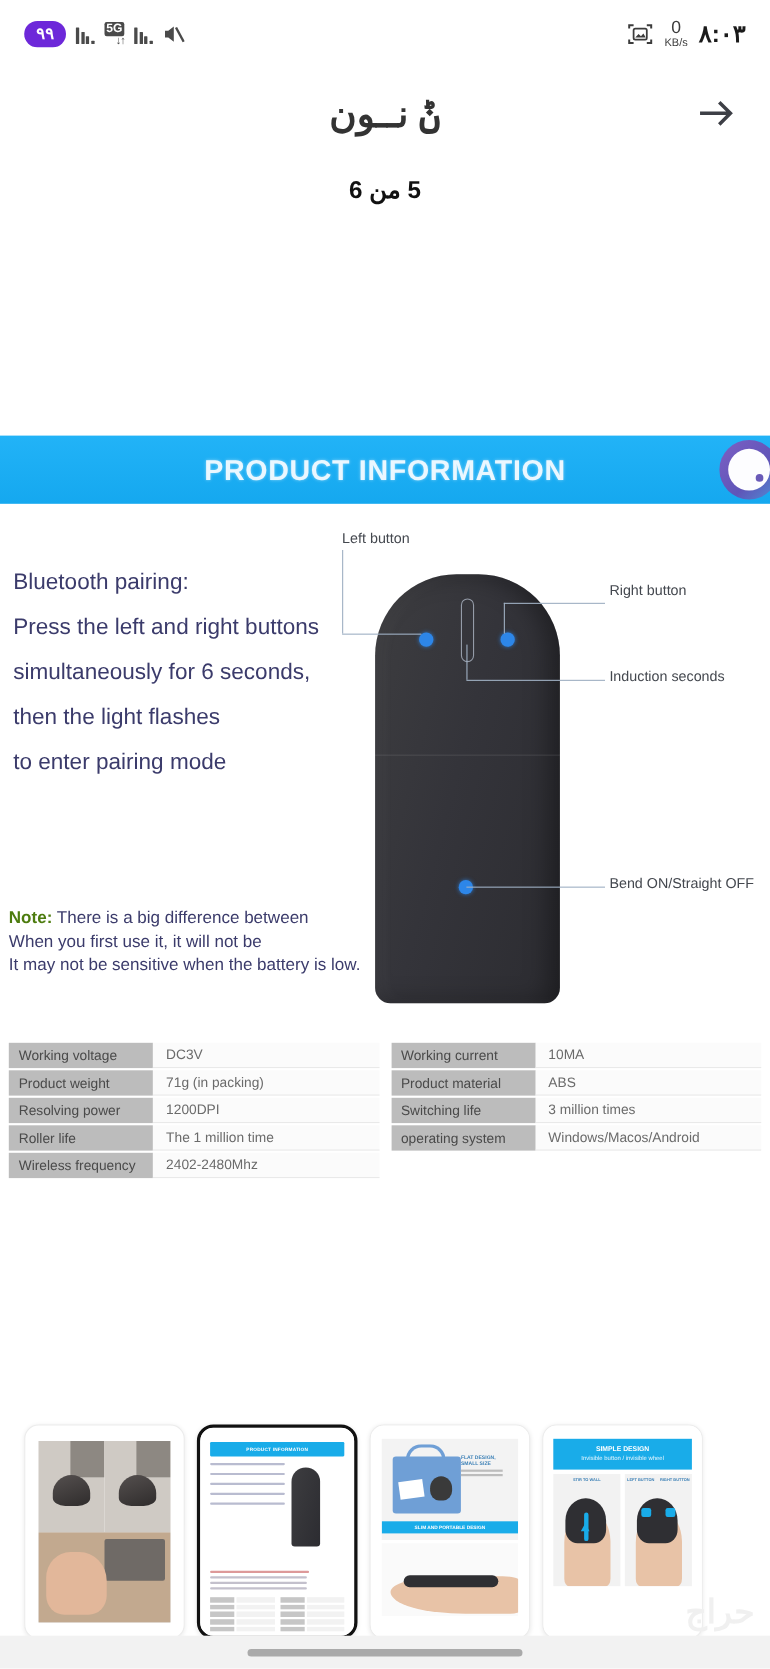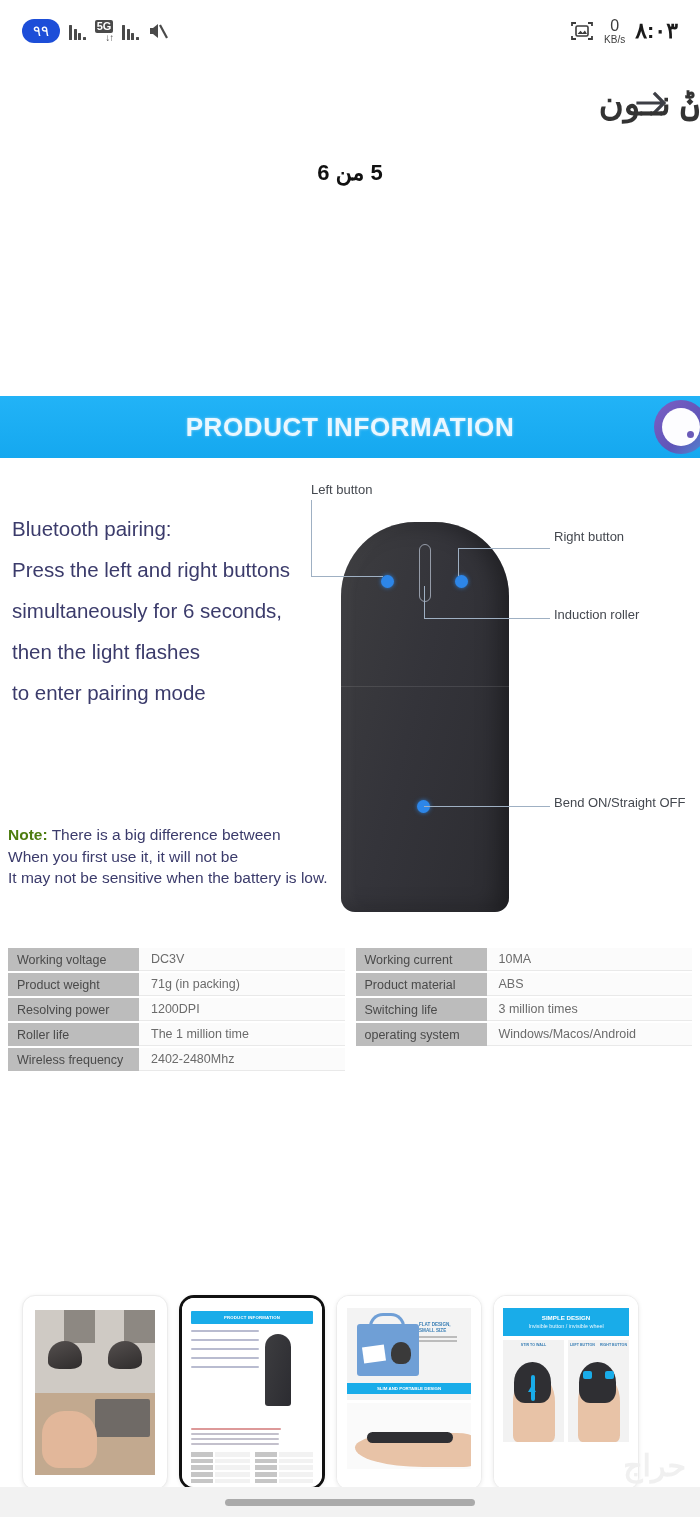--- a/index.html
+++ b/index.html
@@ -10,22 +10,22 @@
   }
 
   
   .statusbar{
     height:62px; width:100%; display:flex; align-items:center;
     padding:0 22px; position:relative; background:#fff;
   }
   .sb-left{display:flex; align-items:center; gap:9px;}
   .sb-right{display:flex; align-items:center; gap:10px; margin-left:auto;}
   .batt-pill{
-    background:#1d4ed8; color:#fff; border-radius:14px;
-    font-size:15px; font-weight:400; padding:4px 11px 5px;
+    background:#6d28d9; color:#fff; border-radius:14px;
+    font-size:15px; font-weight:700; padding:4px 11px 5px;
     letter-spacing:.5px; line-height:1;
   }
   .bars{display:flex; align-items:flex-end; gap:1.5px; height:18px;}
   .bars i{display:block; width:3px; background:#4a4a4a; border-radius:.5px;}
   .bars i:nth-child(1){height:15px;}
   .bars i:nth-child(2){height:11px;}
   .bars i:nth-child(3){height:7px;}
   .bars i:nth-child(4){height:3px;}
   .fiveg{display:flex; flex-direction:column; align-items:flex-end; line-height:1;}
   .fiveg .tag{
@@ -40,21 +40,21 @@
   .netspeed .unit{font-size:10px; color:#3c3c3c; margin-top:1px;}
   .clock{font-size:22px; font-weight:700; color:#1a1a1a; letter-spacing:.5px;}
   .scanicon{width:24px;height:22px;position:relative;}
 
   
   .header{
     height:82px; display:flex; align-items:center;
     padding:0 26px; position:relative;
   }
   .header .title{
-    position:absolute; left:0; right:0; text-align:right;
+    position:absolute; left:0; right:0; text-align:center;
     font-size:34px; font-weight:700; color:#333; direction:rtl;
   }
   .backarrow{
     margin-left:auto; width:44px; height:44px;
     display:flex; align-items:center; justify-content:center; cursor:pointer;
   }
   .counter{
     text-align:center; font-size:22px; font-weight:700; color:#111;
     direction:rtl; margin-top:16px;
   }
@@ -350,21 +350,21 @@
   <div class="leader" style="left:311px; top:104px; width:1px; height:76px;"></div>
   <div class="leader" style="left:311px; top:180px; width:72px; height:1px;"></div>
   <div class="calloutlabel" style="left:311px; top:86px;">Left button</div>
 
   <div class="leader" style="left:458px; top:152px; width:1px; height:28px;"></div>
   <div class="leader" style="left:458px; top:152px; width:92px; height:1px;"></div>
   <div class="calloutlabel" style="left:554px; top:133px;">Right button</div>
 
   <div class="leader" style="left:424px; top:190px; width:1px; height:32px;"></div>
   <div class="leader" style="left:424px; top:222px; width:126px; height:1px;"></div>
-  <div class="calloutlabel" style="left:554px; top:211px;">Induction roller</div>
+  <div class="calloutlabel" style="left:554px; top:211px;">Induction seconds</div>
 
   <div class="leader" style="left:424px; top:410px; width:126px; height:1px;"></div>
   <div class="calloutlabel" style="left:554px; top:399px;">Bend ON/Straight OFF</div>
 
   <div class="spectable">
     <div class="spechalf">
       <div class="specrow">
         <div class="speckey">Working voltage</div>
         <div class="specval">DC3V</div>
       </div>

